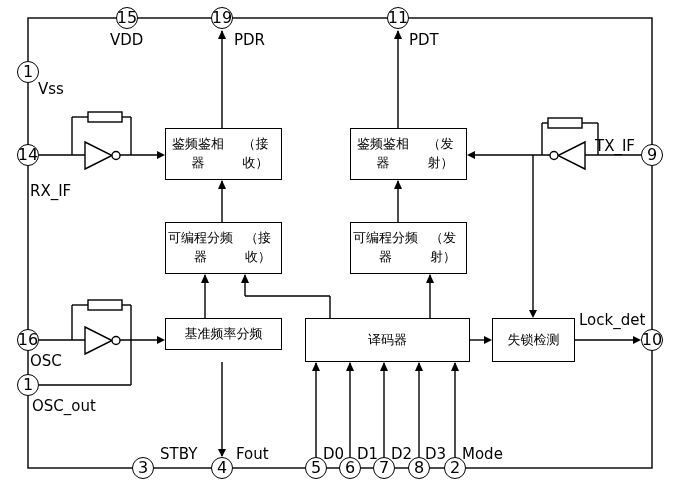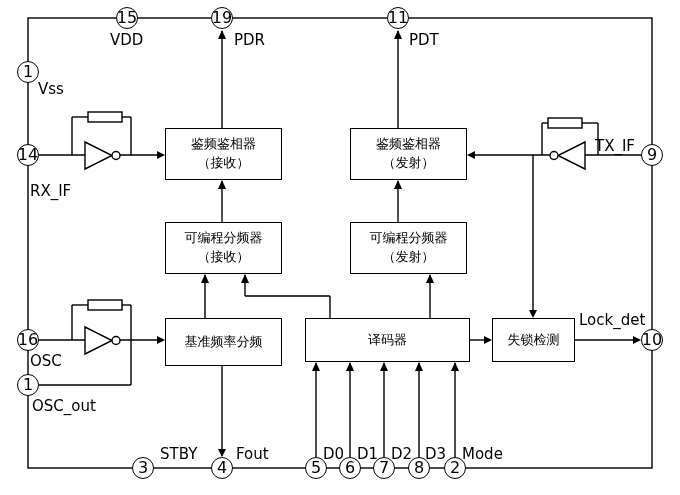--- a/index.html
+++ b/index.html
@@ -4,21 +4,21 @@
 <style>
   html,body { margin:0; padding:0; background:#ffffff; }
   #canvas {
     position:relative; width:680px; height:495px; background:#ffffff;
     font-family:"DejaVu Sans","Liberation Sans",sans-serif; color:#000;
     overflow:hidden;
   }
   #wires { position:absolute; left:0; top:0; }
   .block {
     position:absolute; box-sizing:border-box; border:1.5px solid #000;
-    background:#fff; display:flex; flex-direction:column; align-items:center;
+    background:#fff; display:flex; flex-direction:row; align-items:center;
     justify-content:center; font-size:13px; line-height:1.45; text-align:center;
   }
   .pin {
     position:absolute; box-sizing:border-box; width:22px; height:22px;
     border:1.5px solid #000; border-radius:50%; background:#fff;
     display:flex; align-items:center; justify-content:center;
     font-size:16px; line-height:1;
   }
   .lbl { position:absolute; font-size:15px; white-space:nowrap; }
 </style>
@@ -156,21 +156,21 @@
     <span>（发射）</span>
   </div>
   <div class="block" style="left:165px;top:222px;width:117px;height:52px">
     <span>可编程分频器</span>
     <span>（接收）</span>
   </div>
   <div class="block" style="left:350px;top:222px;width:117px;height:52px">
     <span>可编程分频器</span>
     <span>（发射）</span>
   </div>
-  <div class="block" style="left:165px;top:318px;width:117px;height:48px">
+  <div class="block" style="left:165px;top:318px;width:117px;height:32px">
     <span>基准频率分频</span>
   </div>
   <div class="block" style="left:305px;top:318px;width:165px;height:44px">
     <span>译码器</span>
   </div>
   <div class="block" style="left:492px;top:318px;width:83px;height:44px">
     <span>失锁检测</span>
   </div>
 
   <div class="pin" style="left:116px;top:7px">

